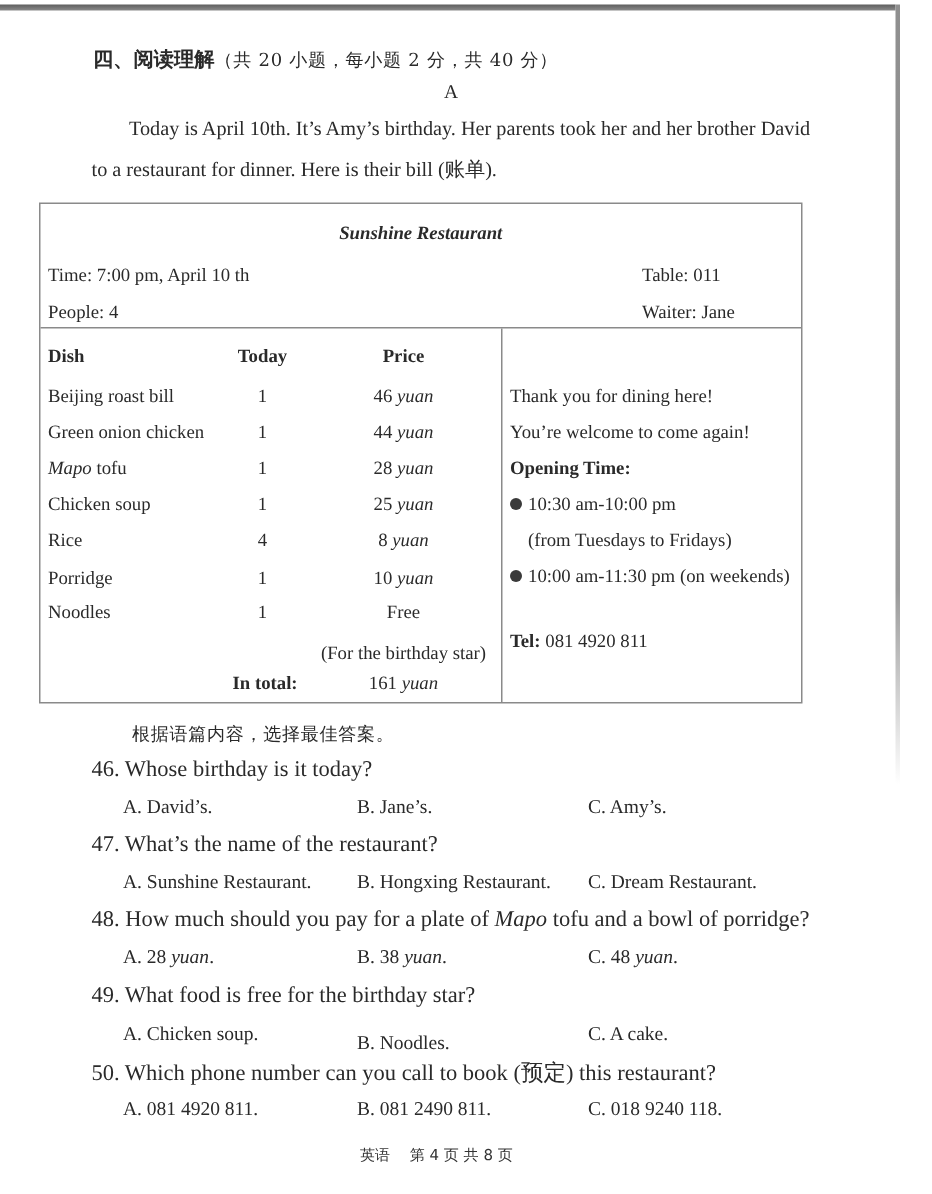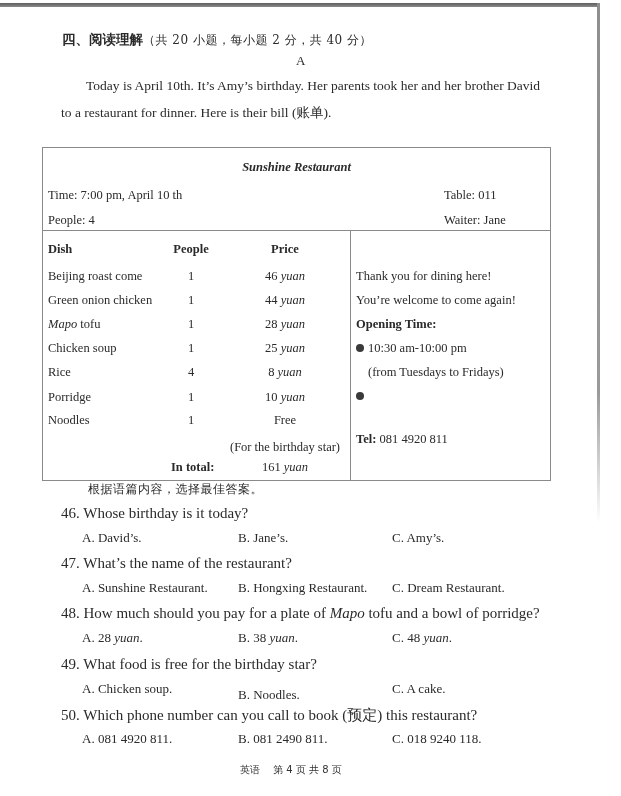--- a/index.html
+++ b/index.html
@@ -17,21 +17,21 @@
   }
   .abs { position: absolute; white-space: nowrap; }
   .section-title { left: 62px; top: 31px; font-size: 14px; }
   .section-title .hd { font-family: "DejaVu Sans", sans-serif; font-weight: bold; font-size: 13.5px; }
   .section-title .sub { font-family: "DejaVu Serif", serif; font-size: 12px; letter-spacing: 0.5px; }
   .passage-letter { left: 296px; top: 53px; font-size: 13px; }
   .intro { font-size: 13.5px; }
   .intro-1 { left: 86px; top: 78px; }
   .intro-2 { left: 61px; top: 104px; }
 
-  .bill { position: absolute; left: 42px; top: 135px; width: 507px; height: 332px; border: 1px solid #8a8a8a; margin-top: 12px; }
+  .bill { position: absolute; left: 26px; top: 135px; width: 507px; height: 332px; border: 1px solid #8a8a8a; }
   .bill .vline { position: absolute; left: 307px; top: 83px; width: 1px; height: 249px; background: #8a8a8a; }
   .bill .hline { position: absolute; left: 0; top: 82px; width: 507px; height: 1px; background: #8a8a8a; }
   .bill .t { position: absolute; white-space: nowrap; font-size: 12.5px; }
   .bill .name { left: 0; width: 507px; text-align: center; top: 12px; font-weight: bold; font-style: italic; }
   .bill .bold { font-weight: bold; }
   .bill .i { font-style: italic; }
   .bill .c-num { width: 60px; text-align: center; }
   .bill .c-price { width: 140px; text-align: center; }
   .bullet { display: inline-block; width: 8px; height: 8px; border-radius: 50%; background: #3a3a3a; margin-right: 4px; vertical-align: 0px; }
 
@@ -57,25 +57,25 @@
   <div class="hline"></div>
   <div class="vline"></div>
 
   <div class="t name">Sunshine Restaurant</div>
   <div class="t" style="left:5px; top:40px;">Time: 7:00 pm, April 10 th</div>
   <div class="t" style="left:401px; top:40px;">Table: 011</div>
   <div class="t" style="left:5px; top:65px;">People: 4</div>
   <div class="t" style="left:401px; top:65px;">Waiter: Jane</div>
 
   <div class="t bold" style="left:5px; top:94px;">Dish</div>
-  <div class="t bold c-num" style="left:118px; top:94px;">People</div>
+  <div class="t bold c-num" style="left:118px; top:94px;">Today</div>
   <div class="t bold c-price" style="left:172px; top:94px;">Price</div>
 
   <div id="items">
-      <div class="t" style="left: 5px; top: 121px;"><span>Beijing roast come</span></div>
+      <div class="t" style="left: 5px; top: 121px;"><span>Beijing roast bill</span></div>
       <div class="t c-num" style="left: 118px; top: 121px;">1</div>
       <div class="t c-price" style="left: 172px; top: 121px;"><span>46</span> <span class="i">yuan</span></div>
       <div class="t" style="left: 5px; top: 145px;"><span>Green onion chicken</span></div>
       <div class="t c-num" style="left: 118px; top: 145px;">1</div>
       <div class="t c-price" style="left: 172px; top: 145px;"><span>44</span> <span class="i">yuan</span></div>
       <div class="t" style="left: 5px; top: 169px;"><span class="i">Mapo</span><span> tofu</span></div>
       <div class="t c-num" style="left: 118px; top: 169px;">1</div>
       <div class="t c-price" style="left: 172px; top: 169px;"><span>28</span> <span class="i">yuan</span></div>
       <div class="t" style="left: 5px; top: 193px;"><span>Chicken soup</span></div>
       <div class="t c-num" style="left: 118px; top: 193px;">1</div>
@@ -99,21 +99,21 @@
   </div>
 
   <div class="t" style="left:313px; top:121px;">Thank you for dining here!</div>
   <div class="t" style="left:313px; top:145px;">You’re welcome to come again!</div>
   <div class="t bold" style="left:313px; top:169px;">Opening Time:</div>
   <div class="t" style="left:313px; top:193px;">
     <span class="bullet"></span><span>10:30 am-10:00 pm</span>
   </div>
   <div class="t" style="left:325px; top:217px;">(from Tuesdays to Fridays)</div>
   <div class="t" style="left:313px; top:241px;">
-    <span class="bullet"></span>
+    <span class="bullet"></span><span>10:00 am-11:30 pm (on weekends)</span>
   </div>
   <div class="t" style="left:313px; top:284px;">
     <span class="bold">Tel:</span><span> 081 4920 811</span>
   </div>
 </div>
 
 <div class="abs instr">根据语篇内容，选择最佳答案。</div>
 
 <div id="questions">
     <div class="abs q" style="left: 61px; top: 505px;">46. Whose birthday is it today?</div>

